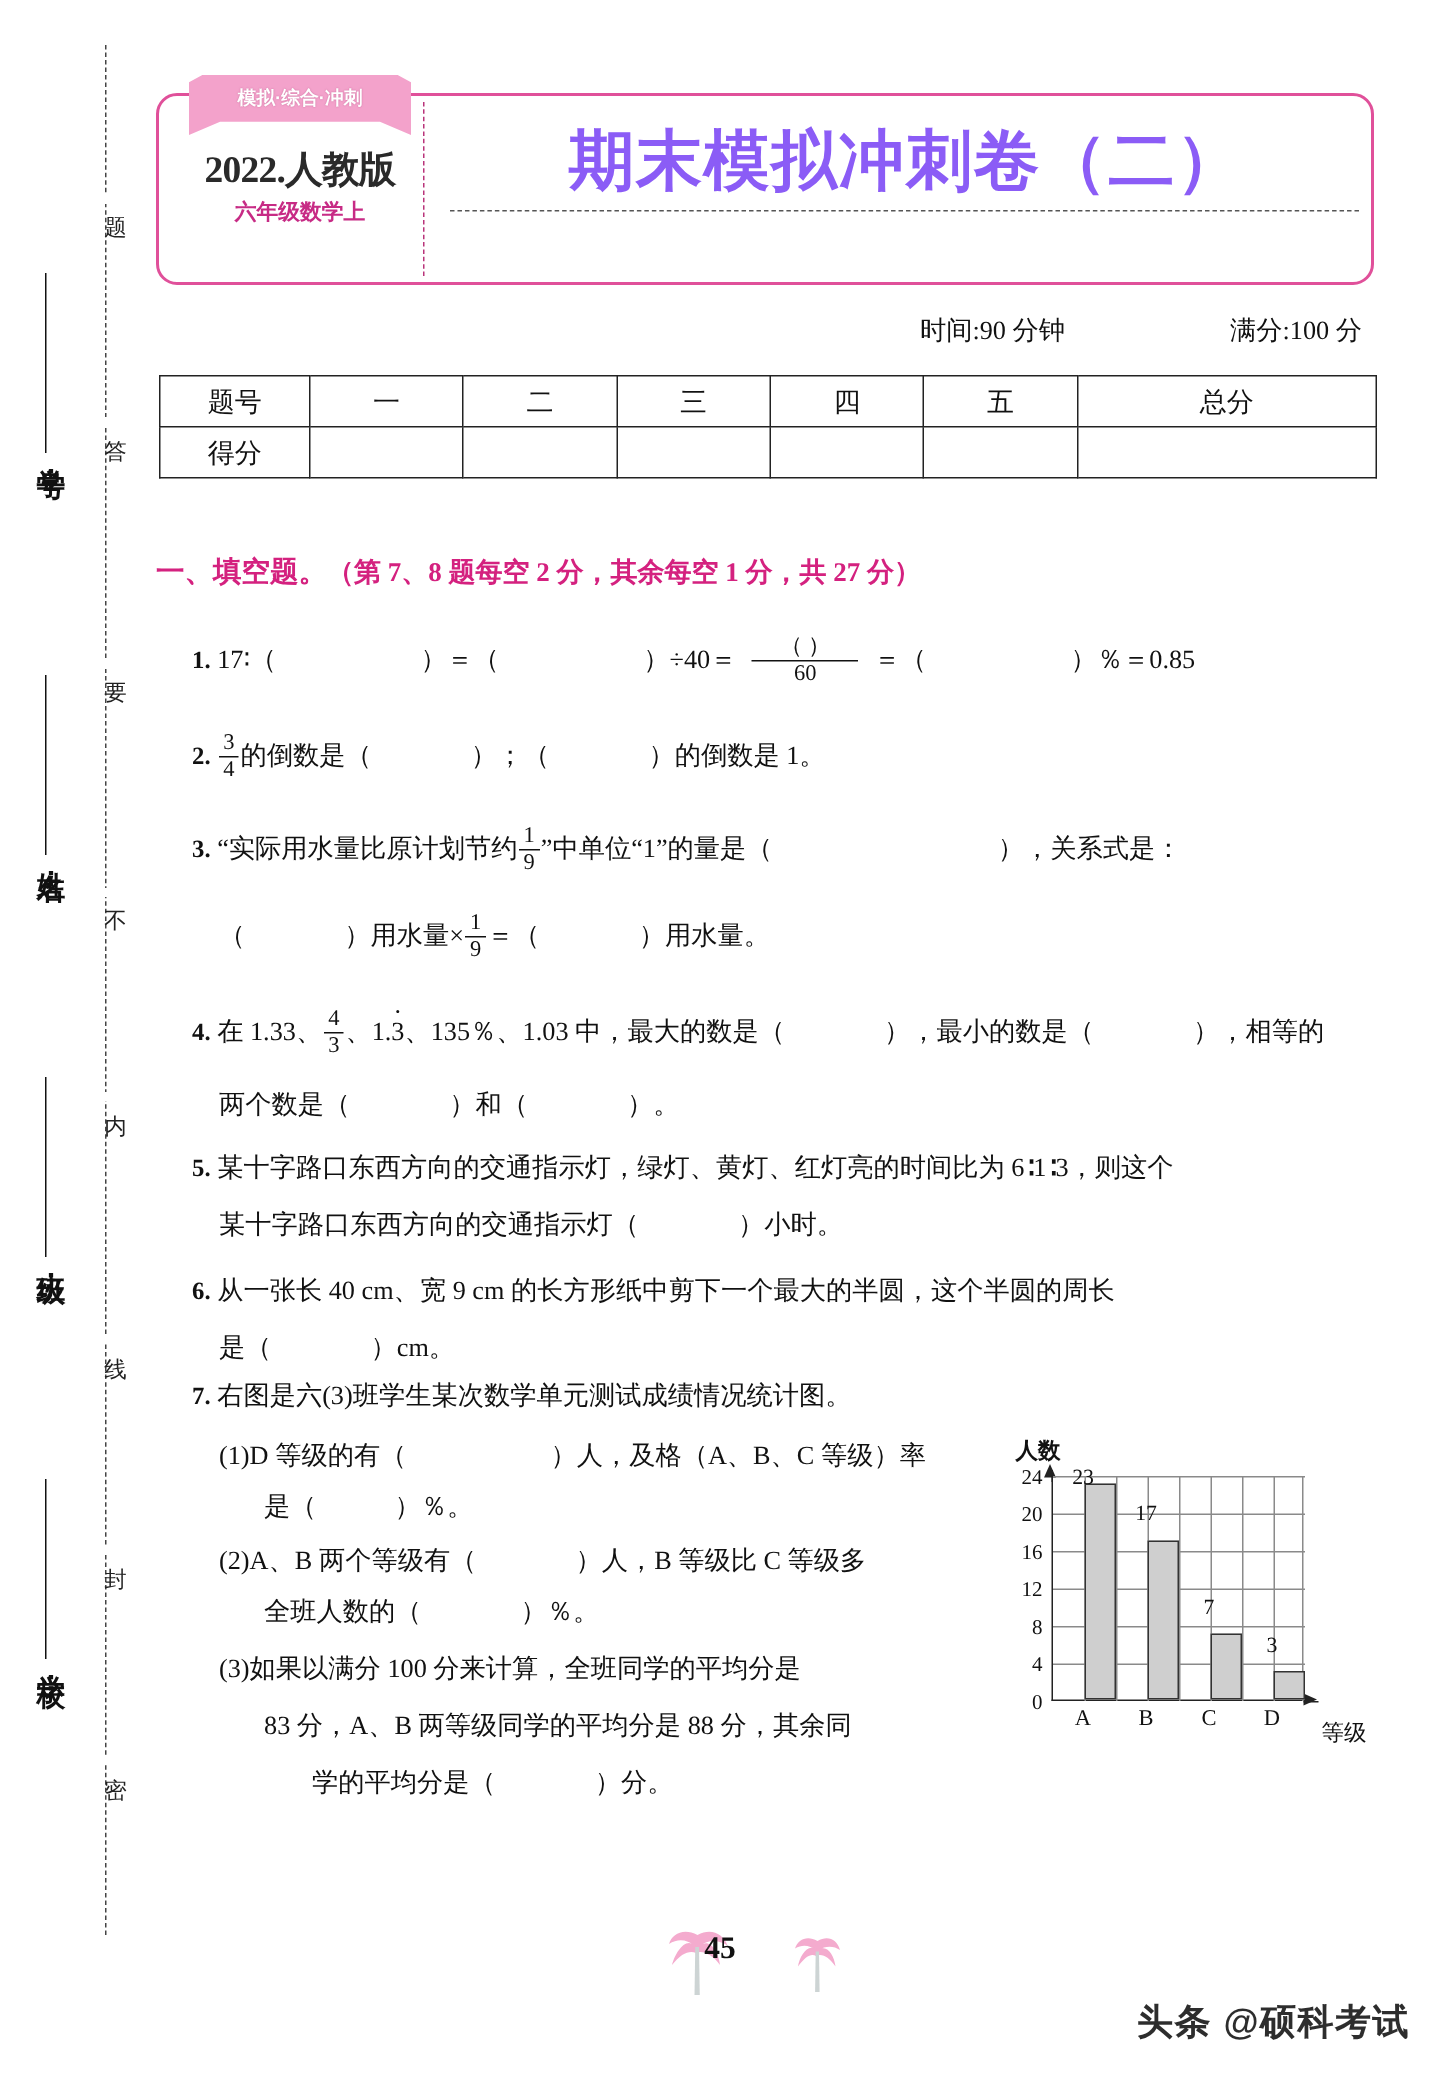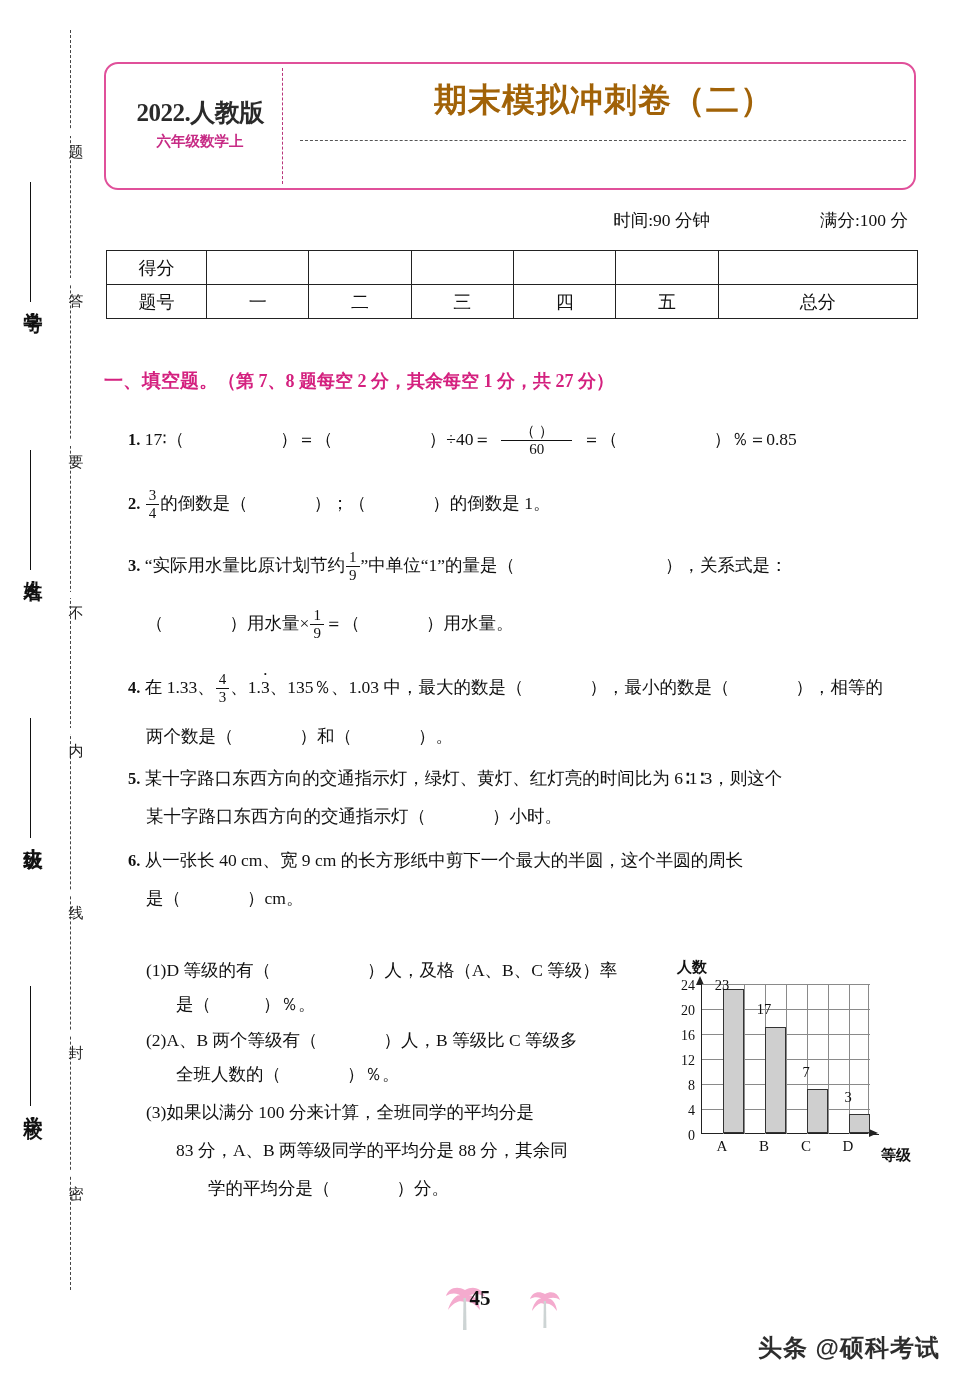--- a/index.html
+++ b/index.html
@@ -79,21 +79,21 @@
   }
   .badge-sub {
     position: absolute; left: 14px; top: 70px; width: 164px;
     text-align: center;
     font-size: 14.5px; font-weight: bold; color: #c72b85;
     font-family: "Liberation Serif", serif;
   }
   .hdr-title {
     position: absolute; left: 200px; top: 16px; width: 600px;
     text-align: center;
-    font-size: 33px; font-weight: bold; color: #a16207;
+    font-size: 44px; font-weight: bold; color: #8b5cf6;
     font-family: "Liberation Sans", sans-serif;
     letter-spacing: 1px;
   }
   .hdr-dash {
     position: absolute; left: 196px; top: 78px; width: 606px; height: 0;
     border-top: 1.5px dashed #555;
   }
 
   
   .meta {
@@ -151,21 +151,21 @@
   }
 
   
   .chart { position: absolute; left: 663px; top: 958px; width: 262px; height: 225px; }
   .chart-ylabel {
     position: absolute; left: 14px; top: 0; font-size: 15px;
     font-family: "Liberation Serif", serif; font-weight: bold;
   }
   .chart-xlabel {
     position: absolute; left: 218px; top: 188px; font-size: 15px;
-    font-family: "Liberation Serif", serif; font-weight: bold;
+    font-family: "Liberation Serif", serif; font-weight: normal;
   }
   .plot {
     position: absolute; left: 38px; top: 26px;
     width: 168px; height: 150px;
     border-left: 1.6px solid #222; border-bottom: 1.6px solid #222;
   }
   .grid-h { position: absolute; left: 0; width: 168px; height: 0; border-top: 1px solid #8a8a8a; }
   .grid-v { position: absolute; top: 0; height: 150px; width: 0; border-left: 1px solid #8a8a8a; }
   .plot-top { position: absolute; left:0; top:0; width:168px; height:0; border-top:1px solid #8a8a8a; }
   .plot-right { position: absolute; right:0; top:0; height:150px; width:0; border-left:1px solid #8a8a8a; }
@@ -235,51 +235,54 @@
     <div class="rail-line" style="top:718px; height:120px;"></div>
     <div class="rail-field" style="top:834px;">班级：</div>
 
     <div class="rail-line" style="top:986px; height:120px;"></div>
     <div class="rail-field" style="top:1102px;">学校：</div>
   </div>
 
   <div class="hdr">
     <div class="hdr-box"></div>
     <div class="hdr-divider"></div>
+    <div class="badge-ribbon">
+      <span>模拟·综合·冲刺</span>
+    </div>
     <div class="badge-main">2022.人教版</div>
     <div class="badge-sub">六年级数学上</div>
     <div class="hdr-title">期末模拟冲刺卷（二）</div>
     <div class="hdr-dash"></div>
   </div>
 
   <div class="meta">
     <span>时间:90 分钟</span>
     <span>满分:100 分</span>
   </div>
 
   <table class="score-table">
     <tbody>
         <tr>
-      <td class="lab">得分</td>
-      <td></td>
-      <td></td>
-      <td></td>
-      <td></td>
-      <td></td>
-      <td></td>
-    </tr>
-    <tr>
       <td class="lab">题号</td>
       <td>一</td>
       <td>二</td>
       <td>三</td>
       <td>四</td>
       <td>五</td>
       <td>总分</td>
     </tr>
+    <tr>
+      <td class="lab">得分</td>
+      <td></td>
+      <td></td>
+      <td></td>
+      <td></td>
+      <td></td>
+      <td></td>
+    </tr>
   </tbody>
     </table>
 
   <div class="sec-head">
     <span>一、填空题。</span><span class="note">（第 7、8 题每空 2 分，其余每空 1 分，共 27 分）</span>
   </div>
 
   <div class="q" style="left:128px; top:424px;">
     <span class="qnum">1.</span>
     <span>17∶（</span><span class="blank-l"></span><span>）＝（</span><span class="blank-l"></span><span>）÷40＝</span><span class="frac wide big">
@@ -330,20 +333,24 @@
   </div>
 
   <div class="q" style="left:128px; top:852px;">
     <span class="qnum">6.</span>
     <span>从一张长 40 cm、宽 9 cm 的长方形纸中剪下一个最大的半圆，这个半圆的周长</span>
   </div>
   <div class="q" style="left:146px; top:890px;">
     <span>是（</span><span class="blank-m"></span><span>）cm。</span>
   </div>
 
+  <div class="q" style="left:128px; top:922px;">
+    <span class="qnum">7.</span>
+    <span>右图是六(3)班学生某次数学单元测试成绩情况统计图。</span>
+  </div>
 
   <div class="q" style="left:146px; top:962px;">
     <span>(1)D 等级的有（</span><span class="blank-l"></span><span>）人，及格（A、B、C 等级）率</span>
   </div>
   <div class="q" style="left:176px; top:996px;">
     <span>是（</span><span class="blank-s"></span><span>）％。</span>
   </div>
 
   <div class="q" style="left:146px; top:1032px;">
     <span>(2)A、B 两个等级有（</span><span class="blank-m"></span><span>）人，B 等级比 C 等级多</span>

